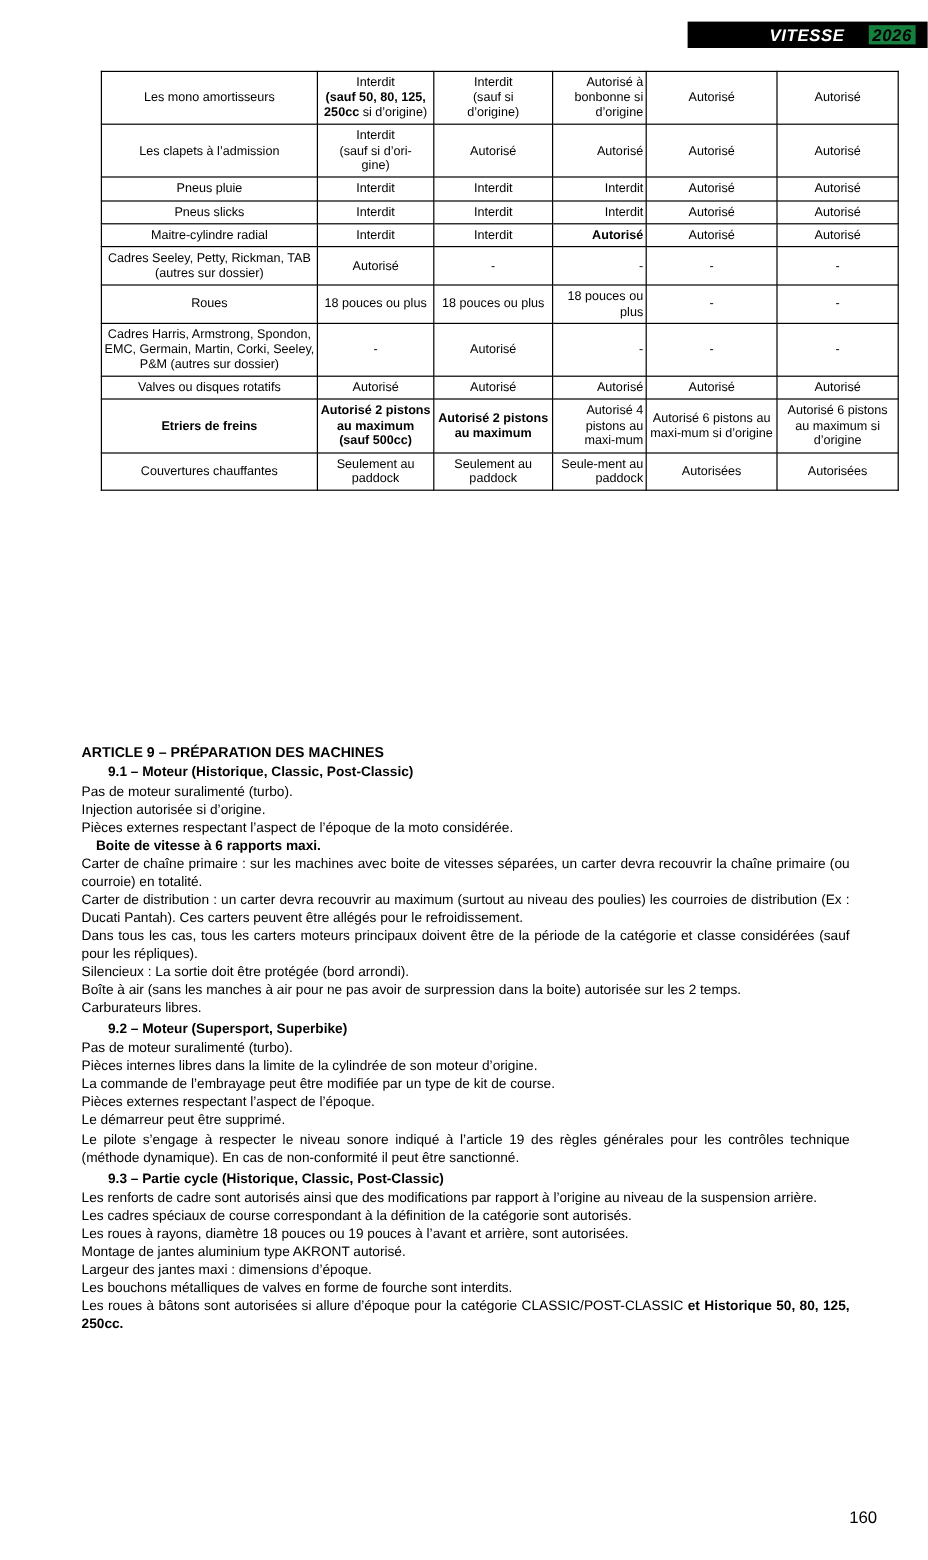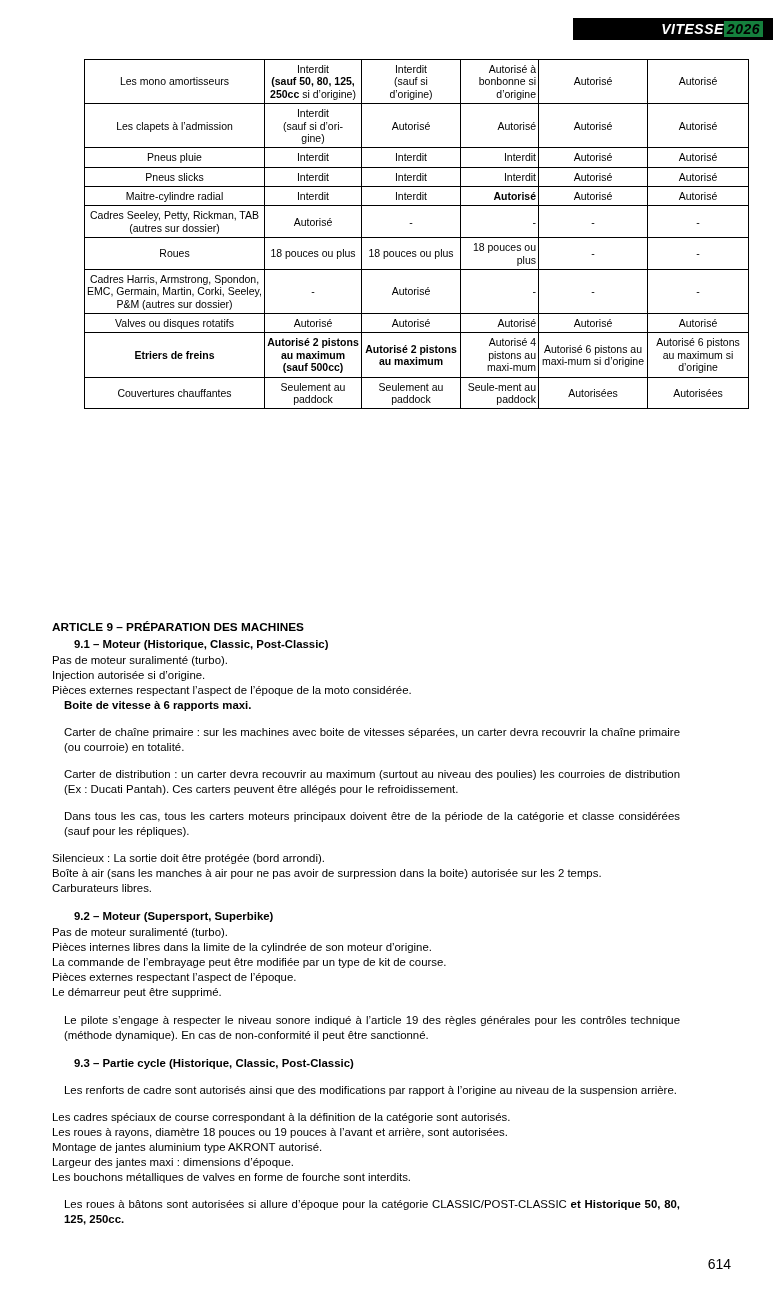--- a/index.html
+++ b/index.html
@@ -32,21 +32,21 @@
     background: #000000;
     display: flex;
     align-items: center;
     justify-content: flex-end;
     padding-right: 10px;
     box-sizing: border-box;
   }
   .brand-wrap {
     display: flex;
     align-items: center;
-    gap: 0;
+    gap: 20px;
   }
   .brand-name {
     color: #ffffff;
     font-style: italic;
     font-weight: bold;
     font-size: 14px;
     letter-spacing: 0.5px;
   }
   .brand-year {
     background: #15803d;
@@ -95,50 +95,50 @@
     width: 104px;
   }
   table.spec td.c5 {
     width: 96px;
   }
   b { font-weight: bold; }
 
   
   .content {
     position: absolute;
-    left: 52px;
+    left: 68px;
     top: 620px;
     width: 640px;
     font-size: 11.4px;
     line-height: 1.32;
   }
   .art-title {
     font-weight: bold;
     font-size: 11.8px;
     margin: 0 0 1px 0;
   }
   .sub-title {
     font-weight: bold;
     font-size: 11.4px;
     margin: 0 0 1px 0;
     padding-left: 22px;
   }
   .sub-title.spaced {
-    margin-top: 13px;
+    margin-top: 3px;
   }
   p.line {
     margin: 0;
     padding: 0;
   }
   p.line.bold {
     font-weight: bold;
     padding-left: 12px;
   }
   p.just {
-    margin: 12px;
+    margin: 0;
     padding: 0;
     text-align: justify;
   }
   .page-number {
     position: absolute;
     right: 42px;
     bottom: 28px;
     font-size: 14px;
   }
 </style>
@@ -275,15 +275,15 @@
     <div class="sub-title spaced">9.3 – Partie cycle (Historique, Classic, Post-Classic)</div>
     <p class="just">Les renforts de cadre sont autorisés ainsi que des modifications par rapport à l’origine au niveau de la suspension arrière.</p>
     <p class="line">Les cadres spéciaux de course correspondant à la définition de la catégorie sont autorisés.</p>
     <p class="line">Les roues à rayons, diamètre 18 pouces ou 19 pouces à l’avant et arrière, sont autorisées.</p>
     <p class="line">Montage de jantes aluminium type AKRONT autorisé.</p>
     <p class="line">Largeur des jantes maxi : dimensions d’époque.</p>
     <p class="line">Les bouchons métalliques de valves en forme de fourche sont interdits.</p>
     <p class="just">Les roues à bâtons sont autorisées si allure d’époque pour la catégorie CLASSIC/POST-CLASSIC <b>et Historique 50, 80, 125, 250cc.</b></p>
   </div>
 
-  <div class="page-number">614</div>
+  <div class="page-number">160</div>
 
 </div>
 
 </body></html>

